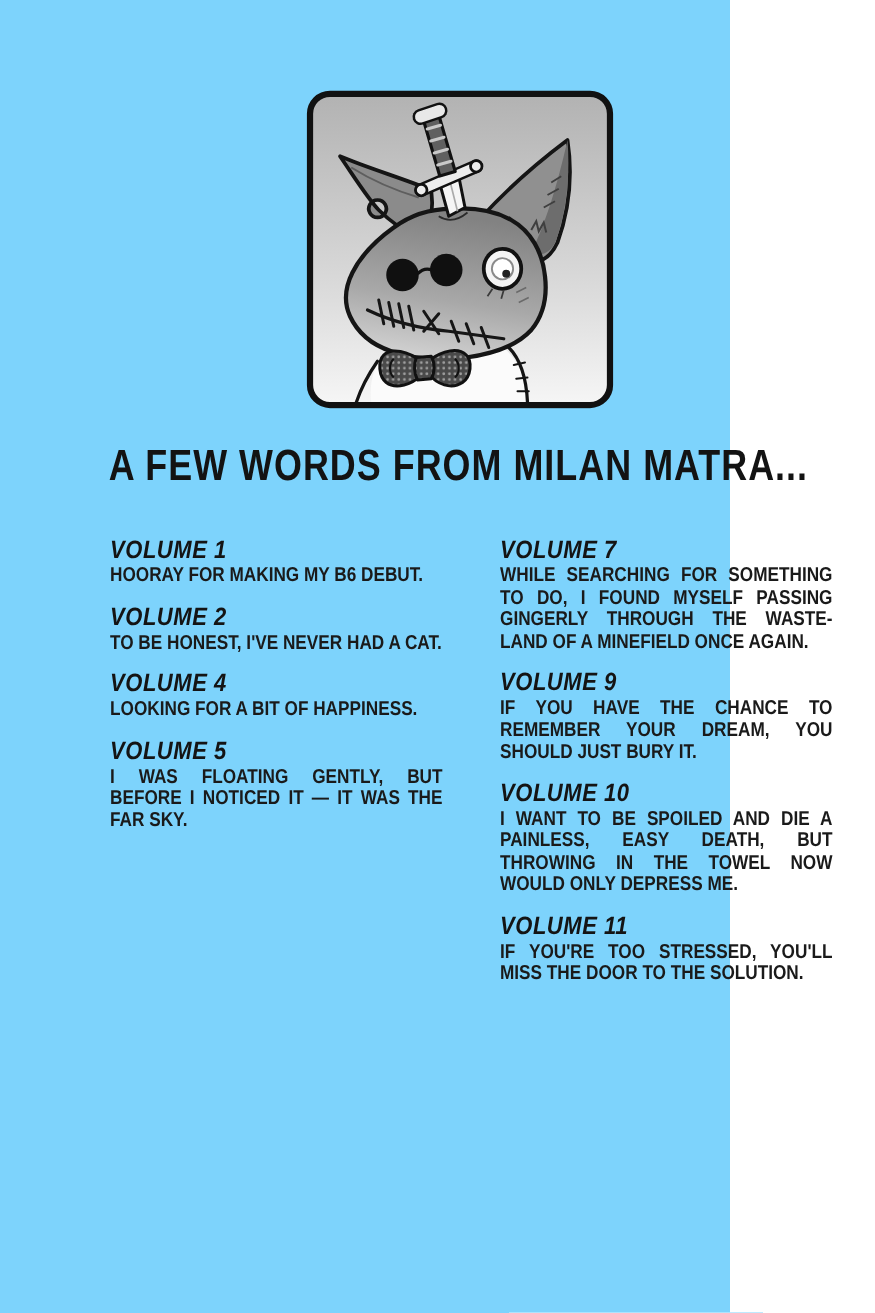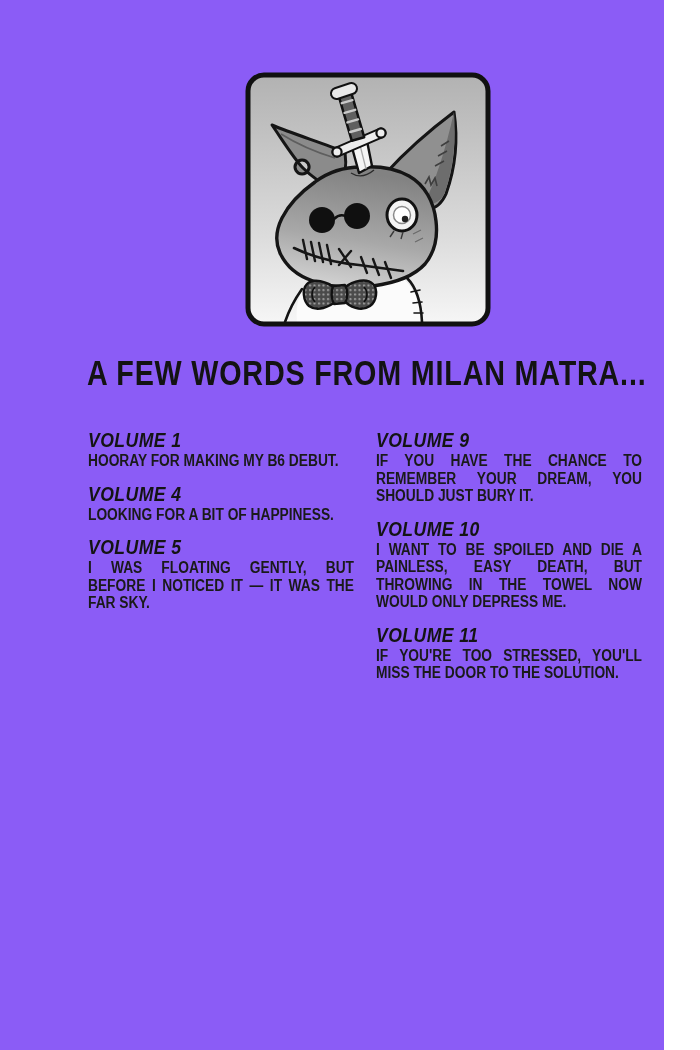--- a/index.html
+++ b/index.html
@@ -1,34 +1,34 @@
 <!DOCTYPE html>
 <html><head>
 <meta charset="utf-8">
 <style>
   html,body{margin:0;padding:0;}
   body{
     width:700px;height:1050px;background:#ffffff;
     font-family:"Liberation Sans",sans-serif;color:#161616;
     position:relative;overflow:hidden;
   }
-  .page{position:relative;width:664px;height:1050px;background:#8b5cf6;}
+  .page{position:relative;width:584px;height:1050px;background:#7dd3fc;}
 
   .mascot{position:absolute;left:245px;top:72px;width:246px;height:255px;}
 
   .title{
     position:absolute;left:87px;top:355px;margin:0;
     font-weight:700;font-style:normal;font-size:35px;line-height:36px;
     letter-spacing:1px;white-space:nowrap;color:#131313;
     transform:scaleX(.82);transform-origin:0 0;
   }
 
   .columns{
     position:absolute;left:88px;top:431px;width:578px;
-    display:flex;gap:22px;
+    display:flex;gap:46px;
   }
   .col{width:266px;}
   .vol{margin:0 0 15px 0;}
   .vol h2{
     margin:0 0 2px 0;
     font-style:italic;font-weight:700;font-size:20px;line-height:19px;
     letter-spacing:.5px;color:#141414;white-space:nowrap;
     transform:scaleX(.88);transform-origin:0 0;
   }
   .vol p{
@@ -139,30 +139,38 @@
 
   <h1 class="title">A FEW WORDS FROM MILAN MATRA...</h1>
 
   <div class="columns">
     <div class="col">
       <div class="vol">
         <h2>VOLUME 1</h2>
         <p>HOORAY FOR MAKING MY B6 DEBUT.</p>
       </div>
       <div class="vol">
+        <h2>VOLUME 2</h2>
+        <p>TO BE HONEST, I'VE NEVER HAD A CAT.</p>
+      </div>
+      <div class="vol">
         <h2>VOLUME 4</h2>
         <p>LOOKING FOR A BIT OF HAPPINESS.</p>
       </div>
       <div class="vol">
         <h2>VOLUME 5</h2>
         <p>I WAS FLOATING GENTLY, BUT BEFORE I NOTICED IT — IT WAS THE FAR SKY.</p>
       </div>
     </div>
 
     <div class="col">
+      <div class="vol">
+        <h2>VOLUME 7</h2>
+        <p>WHILE SEARCHING FOR SOMETHING TO DO, I FOUND MYSELF PASSING GINGERLY THROUGH THE WASTE-LAND OF A MINEFIELD ONCE AGAIN.</p>
+      </div>
       <div class="vol">
         <h2>VOLUME 9</h2>
         <p>IF YOU HAVE THE CHANCE TO REMEMBER YOUR DREAM, YOU SHOULD JUST BURY IT.</p>
       </div>
       <div class="vol">
         <h2>VOLUME 10</h2>
         <p>I WANT TO BE SPOILED AND DIE A PAINLESS, EASY DEATH, BUT THROWING IN THE TOWEL NOW WOULD ONLY DEPRESS ME.</p>
       </div>
       <div class="vol">
         <h2>VOLUME 11</h2>

